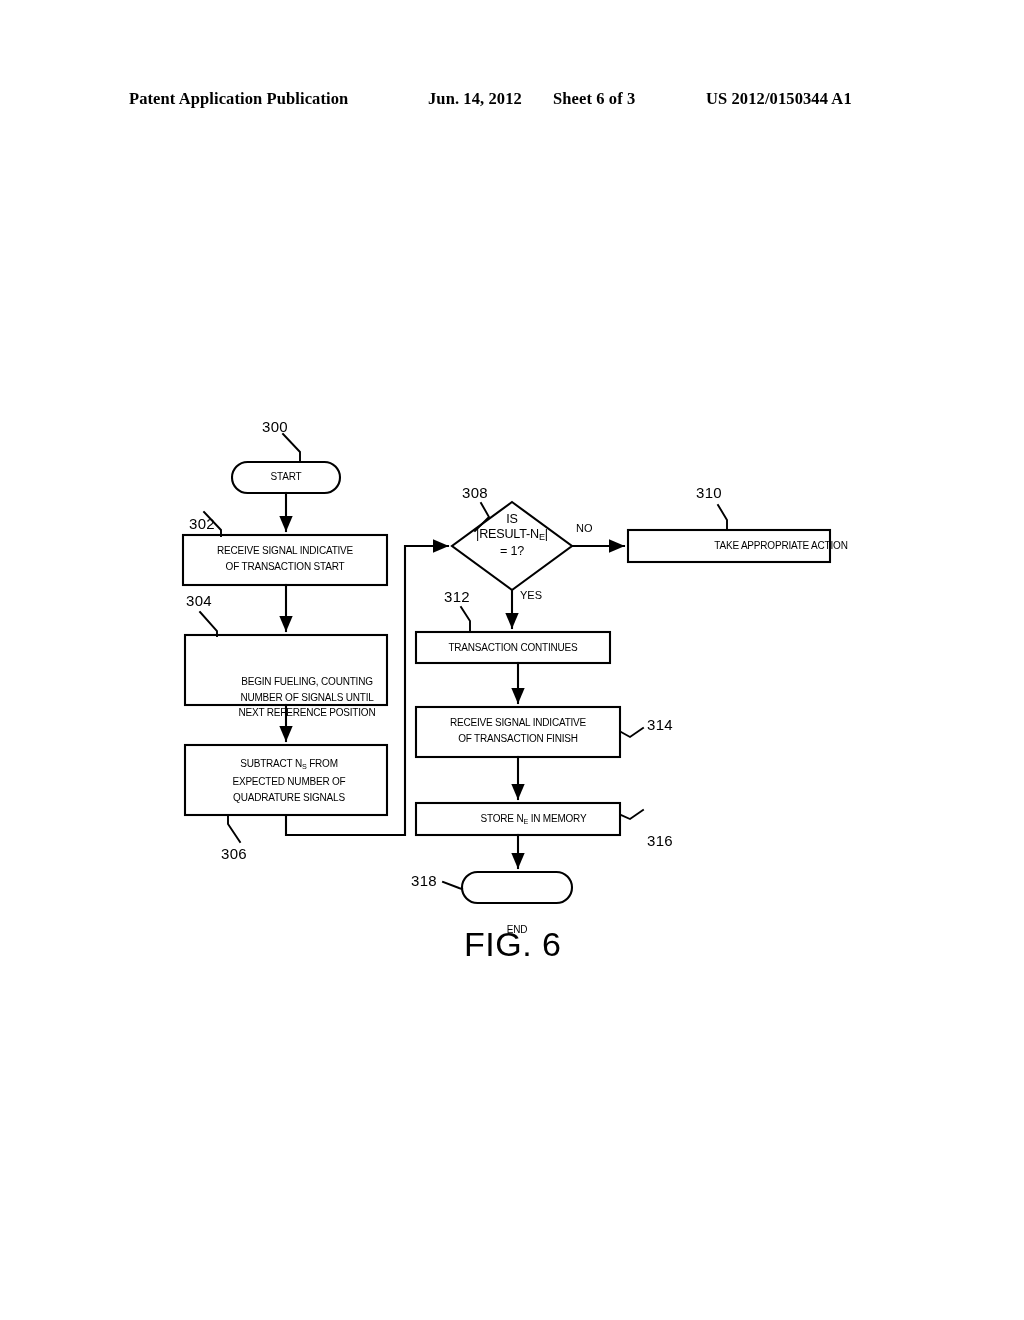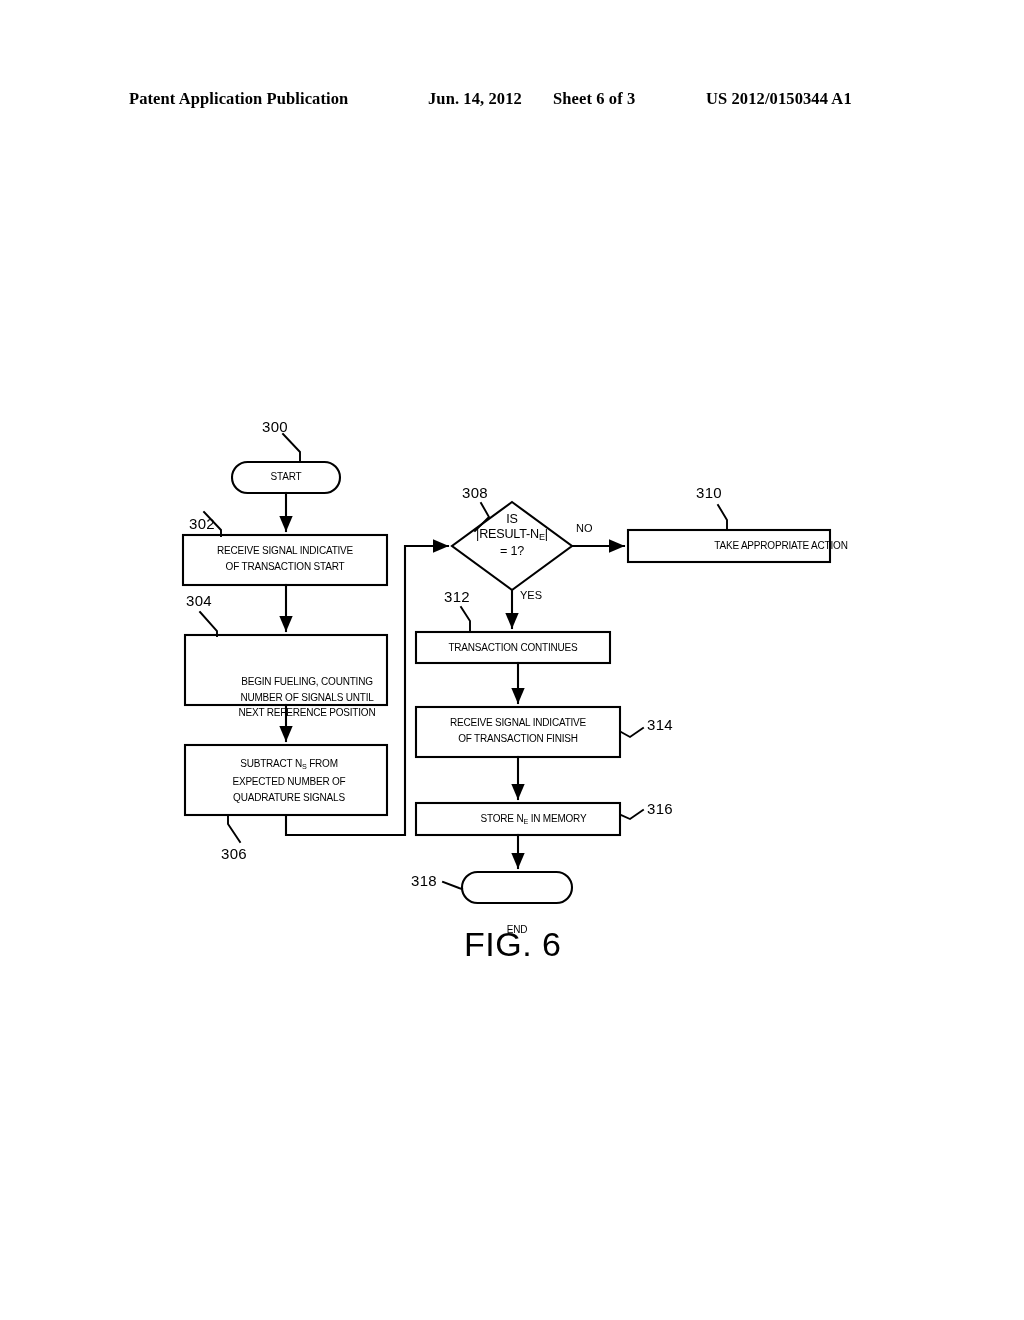--- a/index.html
+++ b/index.html
@@ -213,17 +213,17 @@
   <div class="edge-label" style="left:520px; top:589px;">YES</div>
 
   <div class="ref-num" style="left:262px; top:418px;">300</div>
   <div class="ref-num" style="left:189px; top:515px;">302</div>
   <div class="ref-num" style="left:186px; top:592px;">304</div>
   <div class="ref-num" style="left:221px; top:845px;">306</div>
   <div class="ref-num" style="left:462px; top:484px;">308</div>
   <div class="ref-num" style="left:676px; top:484px;margin-left:20px;">310</div>
   <div class="ref-num" style="left:444px; top:588px;">312</div>
   <div class="ref-num" style="left:647px; top:716px;">314</div>
-  <div class="ref-num" style="left:647px; top:800px;">316</div>
+  <div class="ref-num" style="left:647px; top:832px;">316</div>
   <div class="ref-num" style="left:411px; top:872px;">318</div>
 
   <div class="fig-caption" style="left:464px; top:925px;">FIG. 6</div>
 </div>
 
 </body></html>

